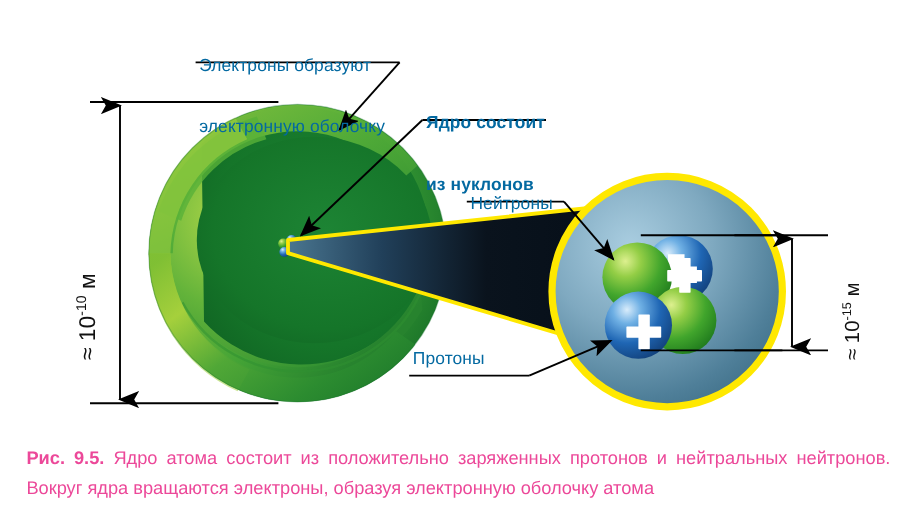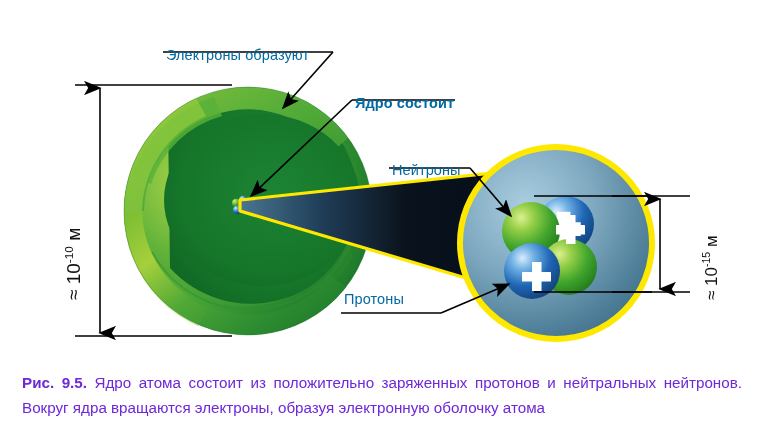--- a/index.html
+++ b/index.html
@@ -44,21 +44,21 @@
   }
 
   
   #caption{
     position:absolute;left:0;top:356px;width:764px;height:78px;
     box-sizing:border-box;
     padding:14px 22px 0 22px;
     font-family:"Liberation Sans","DejaVu Sans",sans-serif;
     font-size:15.2px;
     line-height:25px;
-    color:#6d28d9;
+    color:#ec4899;
     text-align:justify;
   }
   #caption .cap-num{font-weight:bold;}
 </style>
 </head>
 <body>
 
 <div id="figure">
 
   <svg width="764" height="356" viewBox="0 0 764 356">
@@ -255,24 +255,26 @@
     </g>
     <g stroke="#000000" stroke-width="1.6" fill="none">
       <line x1="612" y1="196" x2="690" y2="196"></line>
       <line x1="612" y1="292" x2="690" y2="292"></line>
       <line x1="660" y1="199" x2="660" y2="289" marker-start="url(#dimUp)" marker-end="url(#dimDown)"></line>
     </g>
   </svg>
 
   <div class="label" id="lbl-electrons" style="left:166px;top:13px;">
     <div>Электроны образуют</div>
+    <div>электронную оболочку</div>
   </div>
 
   <div class="label" id="lbl-nucleus" style="left:355px;top:61px;font-weight:bold;">
     <div>Ядро состоит</div>
+    <div>из нуклонов</div>
   </div>
 
   <div class="label" id="lbl-neutrons" style="left:392px;top:146px;margin-top:16px;">Нейтроны</div>
 
   <div class="label" id="lbl-protons" style="left:344px;top:291px;text-align:right;">Протоны</div>
 
   <div class="dim" id="dim-left">
     <span>≈ 10</span><sup>-10</sup><span> м</span>
   </div>
 

